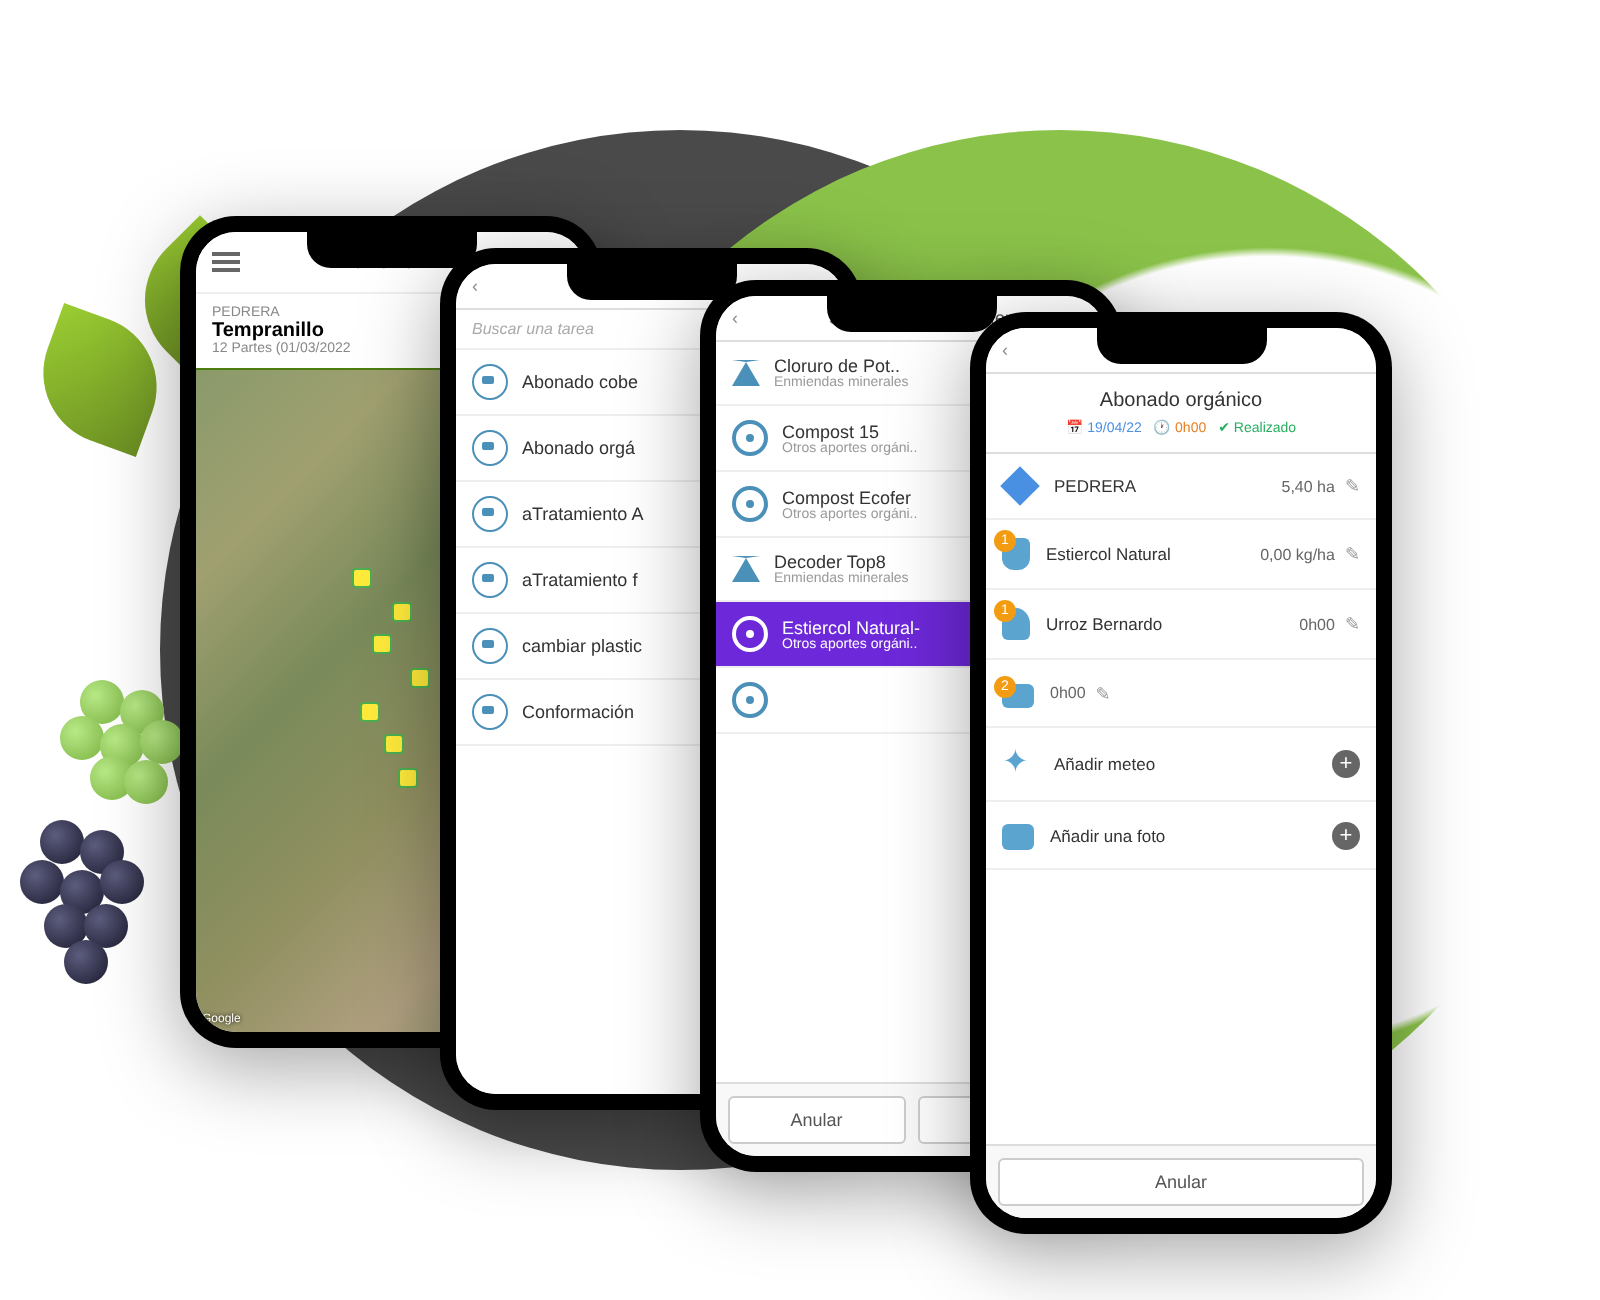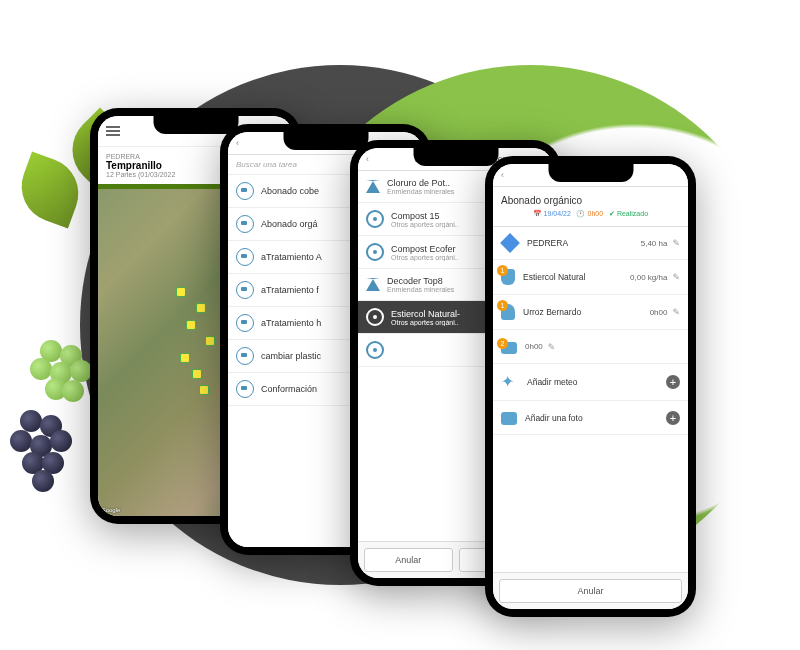--- a/index.html
+++ b/index.html
@@ -15,48 +15,48 @@
 .gd{width:22px;height:22px;border-radius:50%;background:radial-gradient(circle at 35% 35%,#5c5c7e,#1a1a2e);position:absolute}
 .phone{position:absolute;width:195px;height:400px;background:#000;border-radius:28px;padding:8px;box-shadow:0 10px 40px rgba(0,0,0,.35)}
 .phone.p1{left:90px;top:108px;height:400px}
 .phone.p2{left:220px;top:124px;height:415px}
 .phone.p3{left:350px;top:140px;height:430px}
 .phone.p4{left:485px;top:156px;height:445px}
 .notch{position:absolute;top:8px;left:50%;transform:translateX(-50%);width:85px;height:18px;background:#000;border-radius:0 0 12px 12px;z-index:10}
 .screen{width:100%;height:100%;background:#f5f5f5;border-radius:20px;overflow:hidden;display:flex;flex-direction:column;font-size:9px;color:#333}
 .topbar{background:#fff;height:30px;display:flex;align-items:center;justify-content:space-between;padding:0 8px;font-size:8px;border-bottom:1px solid #eee}
 .logo{color:#c00;font-weight:bold;font-size:9px}
-.hdr{background:#fff;padding:6px 8px;border-bottom:5px solid #4d7c0f}
+.hdr{background:#fff;padding:6px 8px;border-bottom:1px solid #4d7c0f}
 .hdr .loc{font-size:7px;color:#888}
 .hdr .name{font-size:10px;font-weight:bold;color:#000}
 .hdr .sub{font-size:7px;color:#888}
 .title-bar{background:#fff;display:flex;align-items:center;padding:6px 8px;border-bottom:1px solid #ddd;font-size:9px;color:#555}
 .back{margin-right:6px;color:#888}
 .title-bar .t{flex:1;text-align:center}
 .search{background:#fff;padding:5px 8px;font-size:8px;color:#aaa;font-style:italic;border-bottom:1px solid #eee}
 .map{flex:1;background:linear-gradient(135deg,#8a9a6b 0%,#a0a070 20%,#7a8a5a 40%,#909060 60%,#b0a080 80%,#8a9a6b 100%);position:relative}
 .map::after{content:"Google";position:absolute;bottom:3px;left:3px;font-size:6px;color:#fff;text-shadow:0 0 2px #000}
 .pin{position:absolute;width:8px;height:8px;background:#ffeb3b;border:1px solid #4caf50;border-radius:2px}
 .list{flex:1;background:#fff;overflow:hidden}
 .row{display:flex;align-items:center;padding:7px 8px;border-bottom:1px solid #eee}
 .row .ic{width:16px;height:16px;margin-right:7px;flex-shrink:0;border-radius:50%;border:1px solid #4a90b8;position:relative}
 .row .ic.tractor::after{content:"";position:absolute;width:6px;height:4px;background:#4a90b8;top:5px;left:4px;border-radius:1px}
 .row .ic.disc{border:2px solid #4a90b8;border-radius:50%;width:14px;height:14px}
 .row .ic.disc::after{content:"";position:absolute;width:4px;height:4px;background:#4a90b8;border-radius:50%;top:5px;left:5px}
 .row .ic.tri{width:0;height:0;border-left:7px solid transparent;border-right:7px solid transparent;border-bottom:12px solid #4a90b8;border-radius:0;background:none}
 .row .txt{flex:1;overflow:hidden}
 .row .lbl{font-size:9px;color:#333;white-space:nowrap;overflow:hidden;text-overflow:ellipsis}
 .row .sub{font-size:7px;color:#999;white-space:nowrap;overflow:hidden;text-overflow:ellipsis}
-.row.sel{background:#404040;color:#fff}
+.row.sel{background:#6d28d9;color:#fff}
 .row.sel .lbl,.row.sel .sub{color:#fff}
 .row.sel .ic{border-color:#fff}
 .row.sel .ic.disc::after{background:#fff}
 .btns{background:#f8f8f8;display:flex;padding:6px;gap:6px;border-top:1px solid #ddd}
 .btn{flex:1;background:#fff;border:1px solid #ccc;border-radius:3px;padding:6px;text-align:center;font-size:9px;color:#555}
-.parte-head{background:#fff;padding:8px;border-bottom:1px solid #ddd;text-align:left}
+.parte-head{background:#fff;padding:8px;border-bottom:1px solid #ddd;text-align:center}
 .parte-head .pt{font-size:10px;color:#333;margin-bottom:4px}
 .parte-head .meta{display:flex;justify-content:center;gap:6px;font-size:7px}
 .meta .date{color:#4a90e2}
 .meta .time{color:#e67e22}
 .meta .ok{color:#27ae60}
 .prow{display:flex;align-items:center;padding:9px 8px;border-bottom:1px solid #eee;background:#fff}
 .prow .pic{width:18px;height:18px;margin-right:8px;flex-shrink:0;position:relative}
 .pic.diamond{background:#4a90e2;transform:rotate(45deg);width:14px;height:14px;margin-left:2px;margin-right:10px}
 .pic.bag{background:#5ba4cf;border-radius:3px 3px 6px 6px;width:14px;height:16px}
 .pic.person{background:#5ba4cf;border-radius:50% 50% 3px 3px;width:14px;height:16px}
@@ -154,26 +154,20 @@
         </div>
         <div class="row">
           <div class="ic tractor"></div>
           <div class="txt">
             <div class="lbl">aTratamiento f</div>
           </div>
         </div>
         <div class="row">
           <div class="ic tractor"></div>
           <div class="txt">
-            <div class="lbl">aTratamiento h</div>
-          </div>
-        </div>
-        <div class="row">
-          <div class="ic tractor"></div>
-          <div class="txt">
             <div class="lbl">cambiar plastic</div>
           </div>
         </div>
         <div class="row">
           <div class="ic tractor"></div>
           <div class="txt">
             <div class="lbl">Conformación</div>
           </div>
         </div>
       </div>

